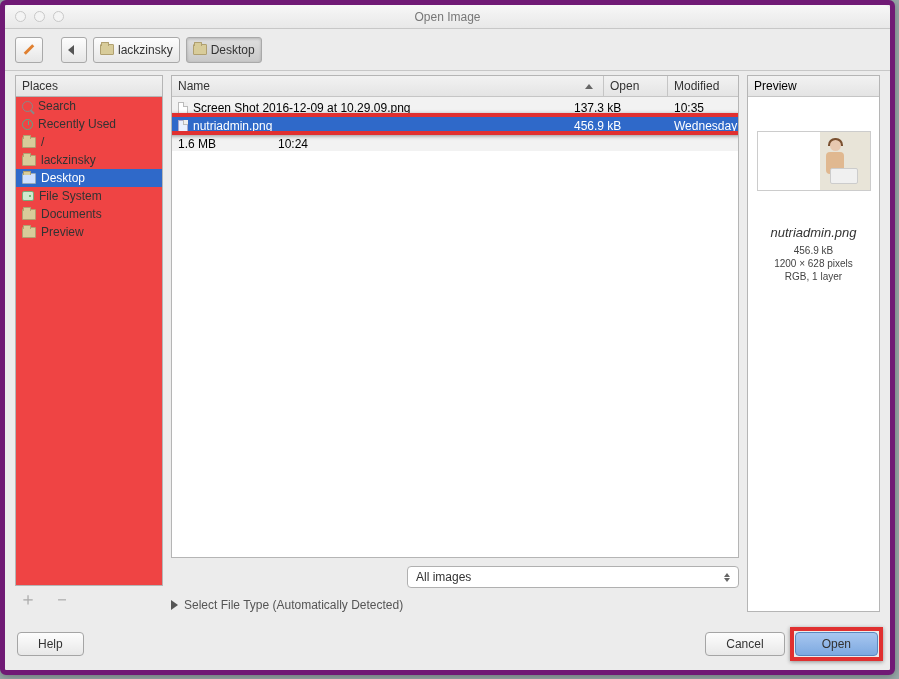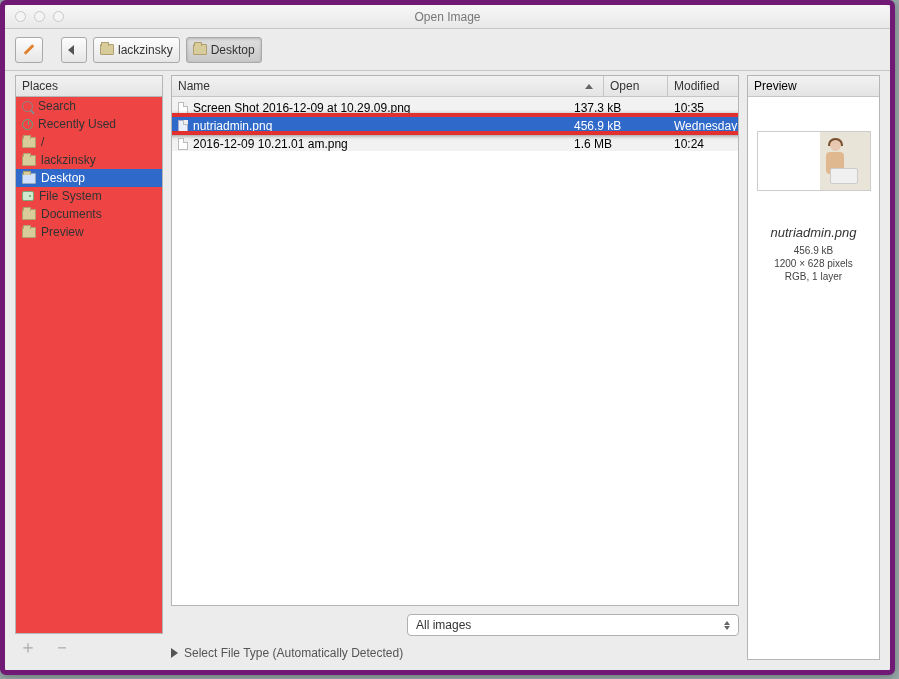--- a/index.html
+++ b/index.html
@@ -218,24 +218,20 @@
             </div>
             <div class="fl-row sel hl-red">
               <div class="c-name">
                 <span class="file-ico"></span>
                 <span>nutriadmin.png</span>
               </div>
               <div class="c-size">456.9 kB</div>
               <div class="c-mod">Wednesday</div>
             </div>
             <div class="fl-row">
-              <div class="c-name">
-                <span class="file-ico"></span>
-                <span>2016-12-09 10.21.01 am.png</span>
-              </div>
               <div class="c-size">1.6 MB</div>
               <div class="c-mod">10:24</div>
             </div>
           </div>
       </div>
 
       <div class="ft-dd">
         <span>All images</span>
         <div class="updown">
             <span class="u"></span>
@@ -264,13 +260,22 @@
         <div class="prev-name">nutriadmin.png</div>
         <div class="prev-meta">
           <div>456.9 kB</div>
           <div>1200 × 628 pixels</div>
           <div>RGB, 1 layer</div>
         </div>
       </div>
     </div>
   </div>
 
+  <div class="buttons">
+    <button class="btn">Help</button>
+    <div class="spacer"></div>
+    <button class="btn">Cancel</button>
+    <div style="width:10px"></div>
+    <div class="open-wrap">
+      <button class="btn primary">Open</button>
+    </div>
+  </div>
 </div>
 
 </body></html>

